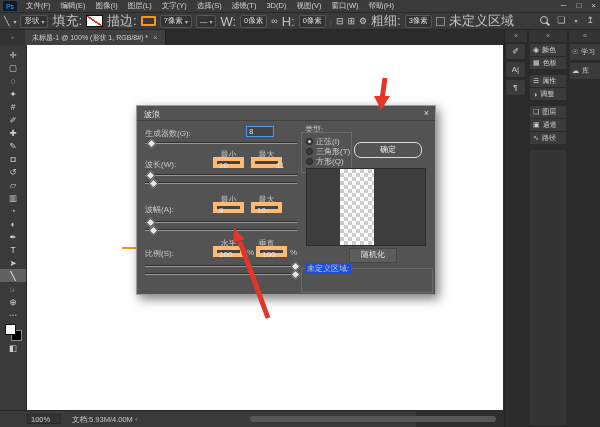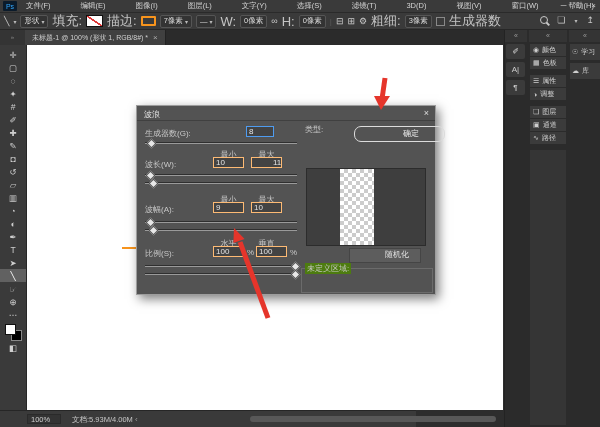--- a/index.html
+++ b/index.html
@@ -46,21 +46,21 @@
   
   .canvas{left:27px;top:45px;width:476px;height:365px;background:#fff;}
   .shape-line{position:absolute;left:95px;top:202px;width:42px;height:2px;}
   
   .dialog{left:136px;top:105px;width:298px;height:188px;background:#535353;border:1px solid #9d9d9d;
           box-shadow:3px 4px 10px rgba(0,0,0,.5);z-index:10;}
   .dlg-title{position:absolute;left:0;top:0;width:100%;height:15px;border-bottom:1px solid #404040;box-sizing:border-box;}
   .dlg-title-text{position:absolute;left:7px;top:3px;font-size:8px;color:#e6e6e6;}
   .dlg-close{position:absolute;right:6px;top:2px;font-size:9px;color:#ddd;}
   .dlg-label{position:absolute;font-size:8px;color:#c9c9c9;white-space:nowrap;}
-  .dlg-input{position:absolute;height:11px;box-sizing:border-box;background:#434343;border:1px solid #fdba74;
+  .dlg-input{position:absolute;height:11px;box-sizing:border-box;background:#434343;border:4px solid #fdba74;
              color:#e4e4e4;font-size:8px;padding:0 2px;font-family:"Liberation Sans",sans-serif;}
   .dlg-input.focus{border:1px solid #4f9cf0;}
   .col-head{position:absolute;width:31px;text-align:center;font-size:8px;color:#c9c9c9;}
   .track{position:absolute;width:152px;height:2px;background:linear-gradient(#2f2f2f 50%,#9a9a9a 50%);}
   .thumb{position:absolute;top:-2px;width:5px;height:5px;background:#e8e8e8;border:1px solid #555;transform:rotate(45deg);}
   .groupbox{position:absolute;border:1px solid #6b6b6b;}
   .radio-row{display:flex;align-items:center;gap:3px;height:10px;}
   .radio{width:7px;height:7px;border-radius:50%;background:#3b3b3b;border:1px solid #222;box-sizing:border-box;position:relative;flex:none;}
   .radio.sel::after{content:'';position:absolute;left:1px;top:1px;width:3px;height:3px;border-radius:50%;background:#d6e4f5;}
   .radio-label{font-size:8px;color:#d0d0d0;white-space:nowrap;}
@@ -94,21 +94,21 @@
   .h-scroll{position:absolute;left:250px;top:5px;width:246px;height:6px;background:#585858;border-radius:3px;}
   .arrows-svg{position:absolute;left:0;top:0;width:600px;height:427px;pointer-events:none;z-index:40;}
 </style>
 </head>
 <body>
 
 <div class="app">
 
   <div class="abs menubar">
     <div class="ps-logo">Ps</div>
-    <div id="menu-items" style="display:flex;gap:20px;">
+    <div id="menu-items" style="display:flex;">
         <span class="menu-item">文件(F)</span>
         <span class="menu-item">编辑(E)</span>
         <span class="menu-item">图像(I)</span>
         <span class="menu-item">图层(L)</span>
         <span class="menu-item">文字(Y)</span>
         <span class="menu-item">选择(S)</span>
         <span class="menu-item">滤镜(T)</span>
         <span class="menu-item">3D(D)</span>
         <span class="menu-item">视图(V)</span>
         <span class="menu-item">窗口(W)</span>
@@ -145,21 +145,21 @@
     <span class="ob-icon">∞</span>
     <span class="ob-label">H:</span>
     <span class="ob-field">0像素</span>
     <span class="ob-sep">|</span>
     <span class="ob-icon">⊟</span>
     <span class="ob-icon">⊞</span>
     <span class="ob-icon">⚙</span>
     <span class="ob-label">粗细:</span>
     <span class="ob-field">3像素</span>
     <span class="checkbox"></span>
-    <span class="ob-label">生成器数</span>
+    <span class="ob-label">未定义区域</span>
   </div>
   <div class="ob-right">
     <span class="mag"></span>
     <span class="ob-icon">❏</span>
     <span class="caret">▾</span>
     <span class="ob-icon">↥</span>
   </div>
 
   <div class="abs tabbar">
     <div class="tool-header">»</div>
@@ -248,30 +248,46 @@
     <div class="dlg-input" style="left:119px;top:140px;width:31px;">100</div>
     <div class="dlg-label" style="left:153px;top:142px;">%</div>
     <div class="track" style="left:8px;top:159px;">
         <div class="thumb" style="left: 97%;"></div>
       </div>
     <div class="track" style="left:8px;top:167px;">
         <div class="thumb" style="left: 97%;"></div>
       </div>
 
     <div class="dlg-label" style="left:168px;top:18px;">类型:</div>
-
-    <div class="pill-btn" style="left:217px;top:20px;padding-left:23px;">确定</div>
+    <div class="groupbox" style="left:164px;top:26px;width:49px;height:39px;">
+      <div id="type-radios" style="padding:3px 0 0 4px;">
+          <div class="radio-row">
+            <span class="radio sel"></span>
+            <span class="radio-label">正弦(I)</span>
+          </div>
+          <div class="radio-row">
+            <span class="radio"></span>
+            <span class="radio-label">三角形(T)</span>
+          </div>
+          <div class="radio-row">
+            <span class="radio"></span>
+            <span class="radio-label">方形(Q)</span>
+          </div>
+        </div>
+    </div>
+
+    <div class="pill-btn" style="left:217px;top:36px;">确定</div>
 
     <div class="preview" style="left:169px;top:62px;width:118px;height:76px;">
       <div class="checker" style="left:33px;width:34px;"></div>
     </div>
-    <div class="rand-btn" style="left:212px;top:142px;width:46px;height:13px;padding-left:24px;">随机化</div>
+    <div class="rand-btn" style="left:212px;top:142px;width:46px;height:13px;">随机化</div>
 
     <div class="groupbox" style="left:164px;top:162px;width:130px;height:23px;"></div>
-    <div class="dlg-label" style="left:168px;top:157px;background:#4d7c0f;padding:0 2px;">未定义区域:</div>
+    <div class="dlg-label" style="left:168px;top:157px;background:#1d4ed8;padding:0 2px;">未定义区域:</div>
   </div>
 
   <div class="abs dock">
     <div class="dock-col" style="left:0;width:22px;">
       <div class="dock-head">«</div>
       <div id="dock-left-icons">
           <div class="dock-btn" style="top: 14px;">✐</div>
           <div class="dock-btn" style="top: 32px;">A|</div>
           <div class="dock-btn" style="top: 50px;">¶</div>
         </div>

